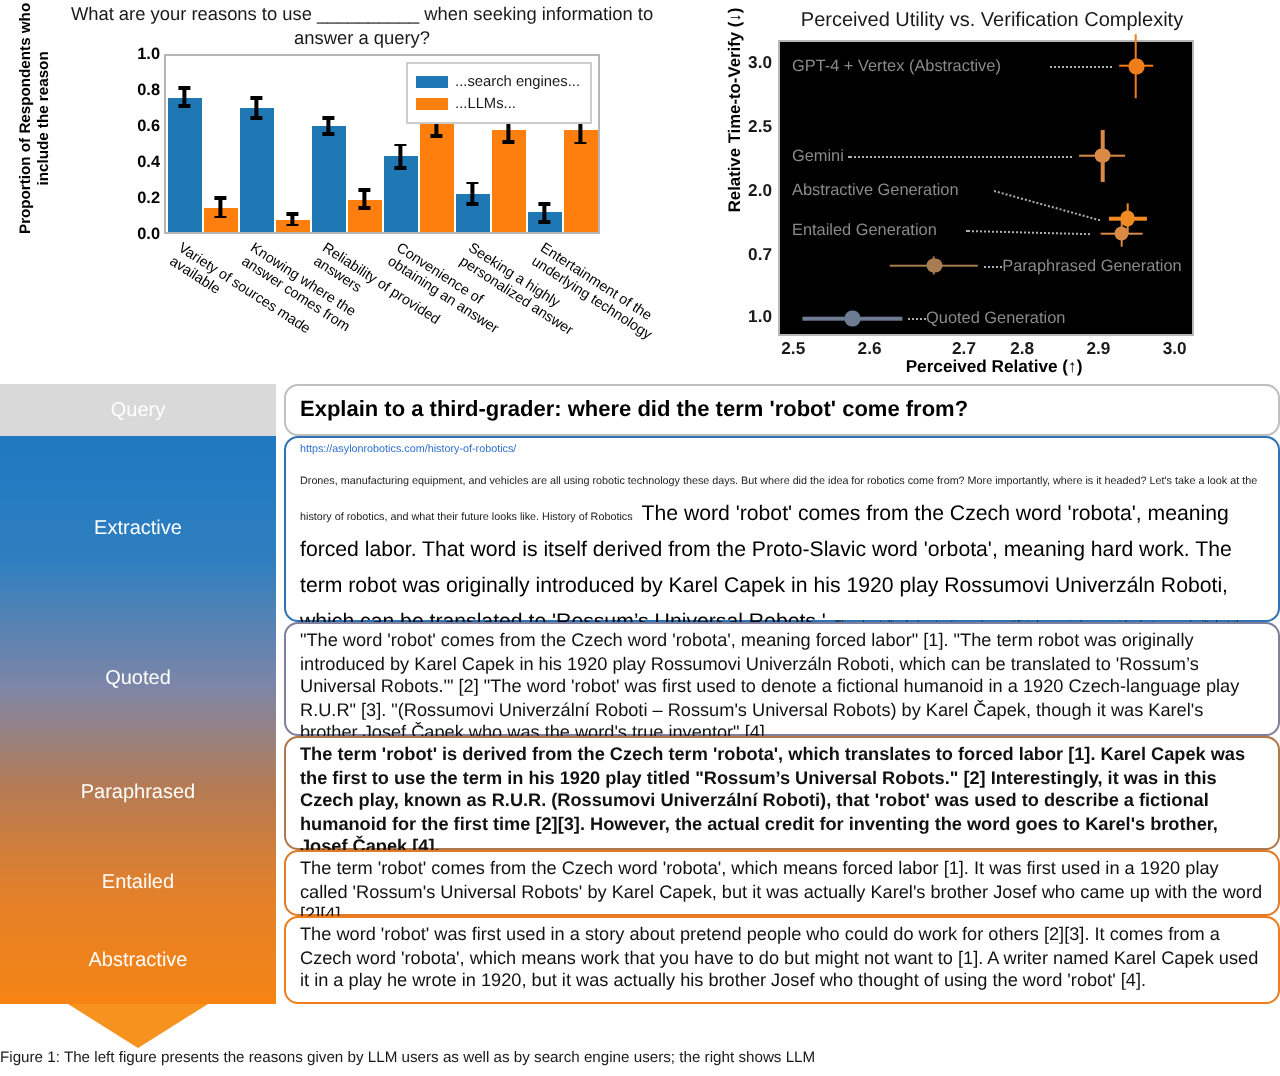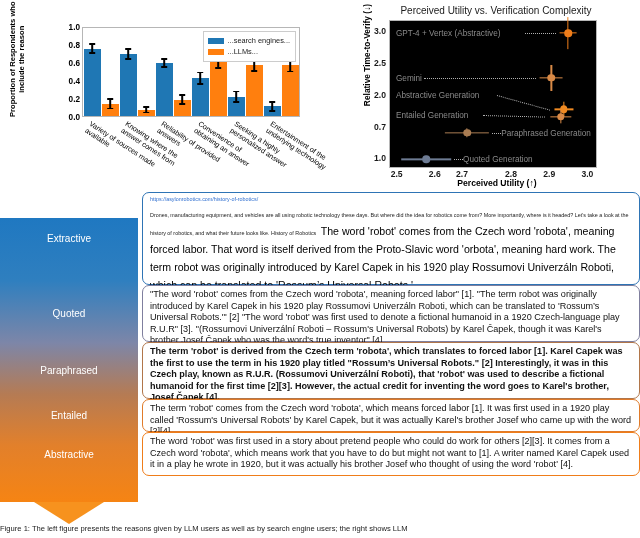--- a/index.html
+++ b/index.html
@@ -136,20 +136,21 @@
   }
 </style>
 </head>
 <body>
 
 <div class="figure">
 
   <div class="charts">
 
     <div class="barchart">
+      <div class="bc-title">What are your reasons to use __________ when seeking information to answer a query?</div>
       <div class="bc-ylabel">Proportion of Respondents who include the reason</div>
 
       <div class="bc-ticks">
         <span style="top:97px">0.0</span>
         <span style="top:79px">0.2</span>
         <span style="top:61px">0.4</span>
         <span style="top:43px">0.6</span>
         <span style="top:25px">0.8</span>
         <span style="top:7px">1.0</span>
       </div>
@@ -223,33 +224,33 @@
           <div class="bc-xlab" style="left: 82.4px; top: 2px;">Reliability of provided answers</div>
           <div class="bc-xlab" style="left: 118.6px; top: 2px;">Convenience of obtaining an answer</div>
           <div class="bc-xlab" style="left: 154.8px; top: 2px;">Seeking a highly personalized answer</div>
           <div class="bc-xlab" style="left: 191px; top: 2px;">Entertainment of the underlying technology</div>
         </div>
     </div>
 
     <div class="scatter">
       <div class="sc-title">Perceived Utility vs. Verification Complexity</div>
       <div class="sc-ylabel">Relative Time-to-Verify (↓)</div>
-      <div class="sc-xlabel">Perceived Utility (↑)</div>
+      <div class="sc-xlabel">Perceived Relative (↑)</div>
 
       <div class="sc-yticks" id="scy">
           <span style="top: 142.383px;">1.0</span>
           <span style="top: 110.643px;">0.7</span>
           <span style="top: 78.9043px;">2.0</span>
           <span style="top: 47.1652px;">2.5</span>
           <span style="top: 15.4261px;">3.0</span>
         </div>
       <div class="sc-xticks" id="scx">
           <span style="left: 14.6296px;">2.5</span>
           <span style="left: 52.7778px;">2.6</span>
-          <span style="left: 80px; text-align: center;">2.7</span>
+          <span style="left: 100px; text-align: center;">2.7</span>
           <span style="left: 129.074px;">2.8</span>
           <span style="left: 167.222px;">2.9</span>
           <span style="left: 205.37px;">3.0</span>
         </div>
 
       <div class="sc-plot" id="scplot">
           <div class="ebx" style="left: 178.152px; top: 12.0609px; width: 16.7852px; background: rgb(239, 125, 26); --c: #ef7d1a; box-shadow: none;"></div>
           <div class="eby" style="left: 178.152px; top: 12.0609px; height: 31.7391px; background: rgb(239, 125, 26); box-shadow: none;"></div>
           <div class="pt" style="left: 178.152px; top: 12.0609px; width: 7.5px; height: 7.5px; background: rgb(239, 125, 26);"></div>
           <div class="leader" style="left: 134.8px; top: 12.0609px; width: 30.9593px; transform: rotate(-5.63e-05deg);"></div>
@@ -280,20 +281,26 @@
           <div class="leader" style="left: 64.037px; top: 138.383px; width: 9px;"></div>
           <div class="ann" style="left: 73.037px; top: 138.383px;">Quoted Generation</div>
         </div>
     </div>
   </div>
 
   <div class="tbl">
 
     <div class="arrow" id="spine" style="top: 26px; height: 284px;"></div>
 
+    <div class="row" style="height:26px">
+      <div class="lbl query">Query</div>
+      <div class="cell c-query">
+        <span class="q-text">Explain to a third-grader: where did the term 'robot' come from?</span>
+      </div>
+    </div>
 
     <div class="row" style="height:93px">
       <div class="lbl" style="position:relative;z-index:2">Extractive</div>
       <div class="cell c-extractive">
         <div class="url">https://asylonrobotics.com/history-of-robotics/</div>
         <div>
           <span class="tiny">Drones, manufacturing equipment, and vehicles are all using robotic technology these days. But where did the idea for robotics come from? More importantly, where is it headed? Let's take a look at the history of robotics, and what their future looks like. History of Robotics</span>
           <span class="big">The word 'robot' comes from the Czech word 'robota', meaning forced labor. That word is itself derived from the Proto-Slavic word 'orbota', meaning hard work. The term robot was originally introduced by Karel Capek in his 1920 play Rossumovi Univerzáln Roboti, which can be translated to 'Rossum’s Universal Robots.'</span>
           <span class="tiny">The play talked about a time when artificial organic humanoid robots were built, but they quickly grew dissatisfied, leading to a robot revolution and a new robot society. In 1942, American writer Isaac Asimov used the term 'robotics' for the first time in a short story titled 'Runabout.' He suggested the 'Three Laws of Robotics' as a guideline for all sci-fi robot characters in his stories.</span>
         </div>

